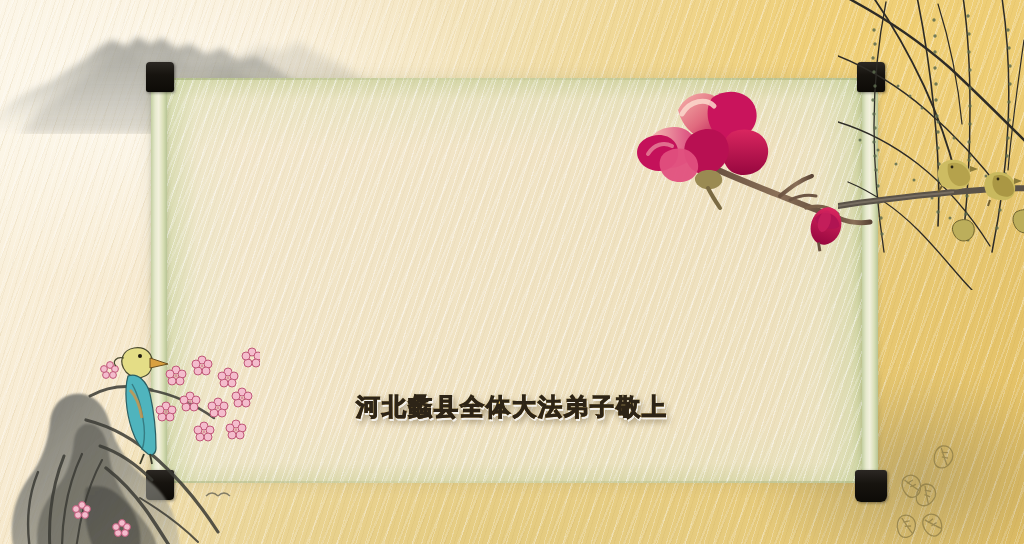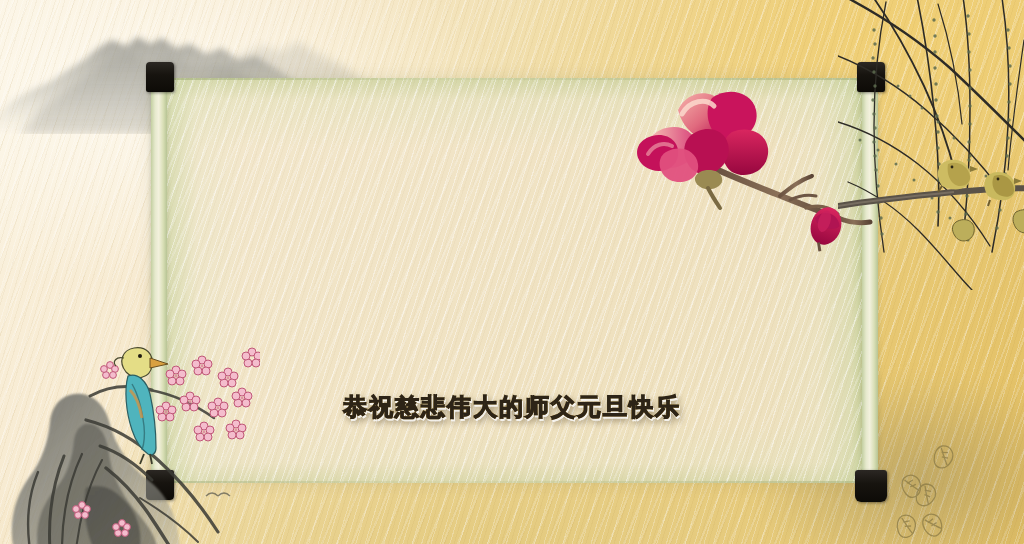--- a/index.html
+++ b/index.html
@@ -546,16 +546,16 @@
       <g transform="translate(34,88) rotate(-22)">
         <path d="M0,0 C8,-4 16,2 14,12 C12,22 2,24 -2,16 C-5,10 -4,3 0,0 Z"></path>
         <path d="M0,2 C4,7 8,12 12,16"></path>
           <path d="M2,6 L8,4"></path>
           <path d="M4,10 L10,9"></path>
       </g>
     </g>
   </svg>
 
   <div class="sub-wrap">
-    <div class="subtitle">恭祝慈悲伟大的师父元旦快乐</div>
+    <div class="subtitle">河北蠡县全体大法弟子敬上</div>
   </div>
 
 </div>
 
 </body></html>

